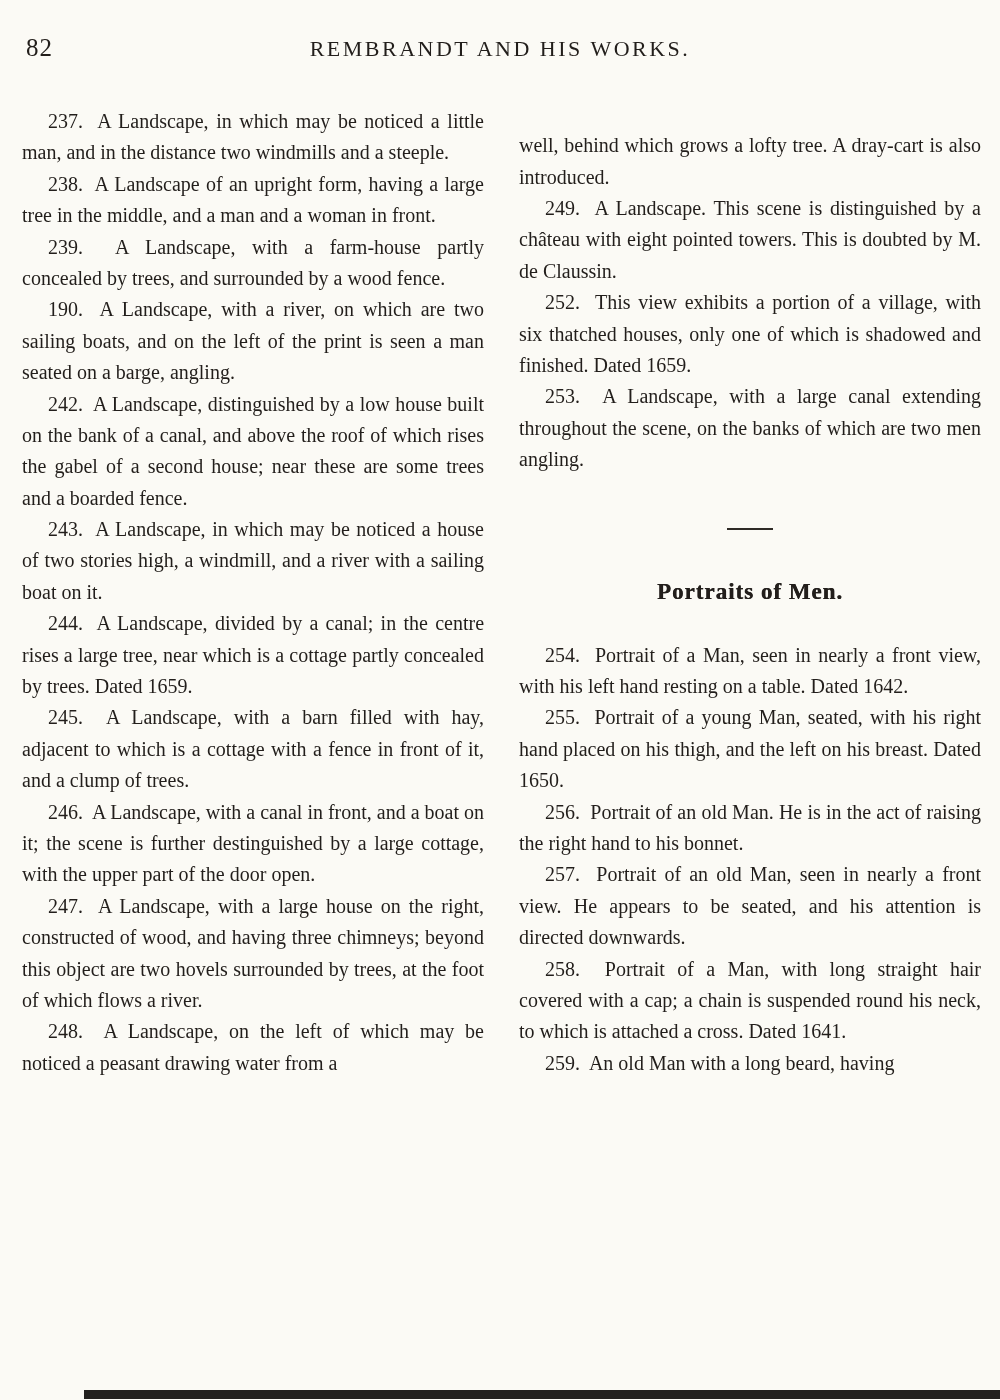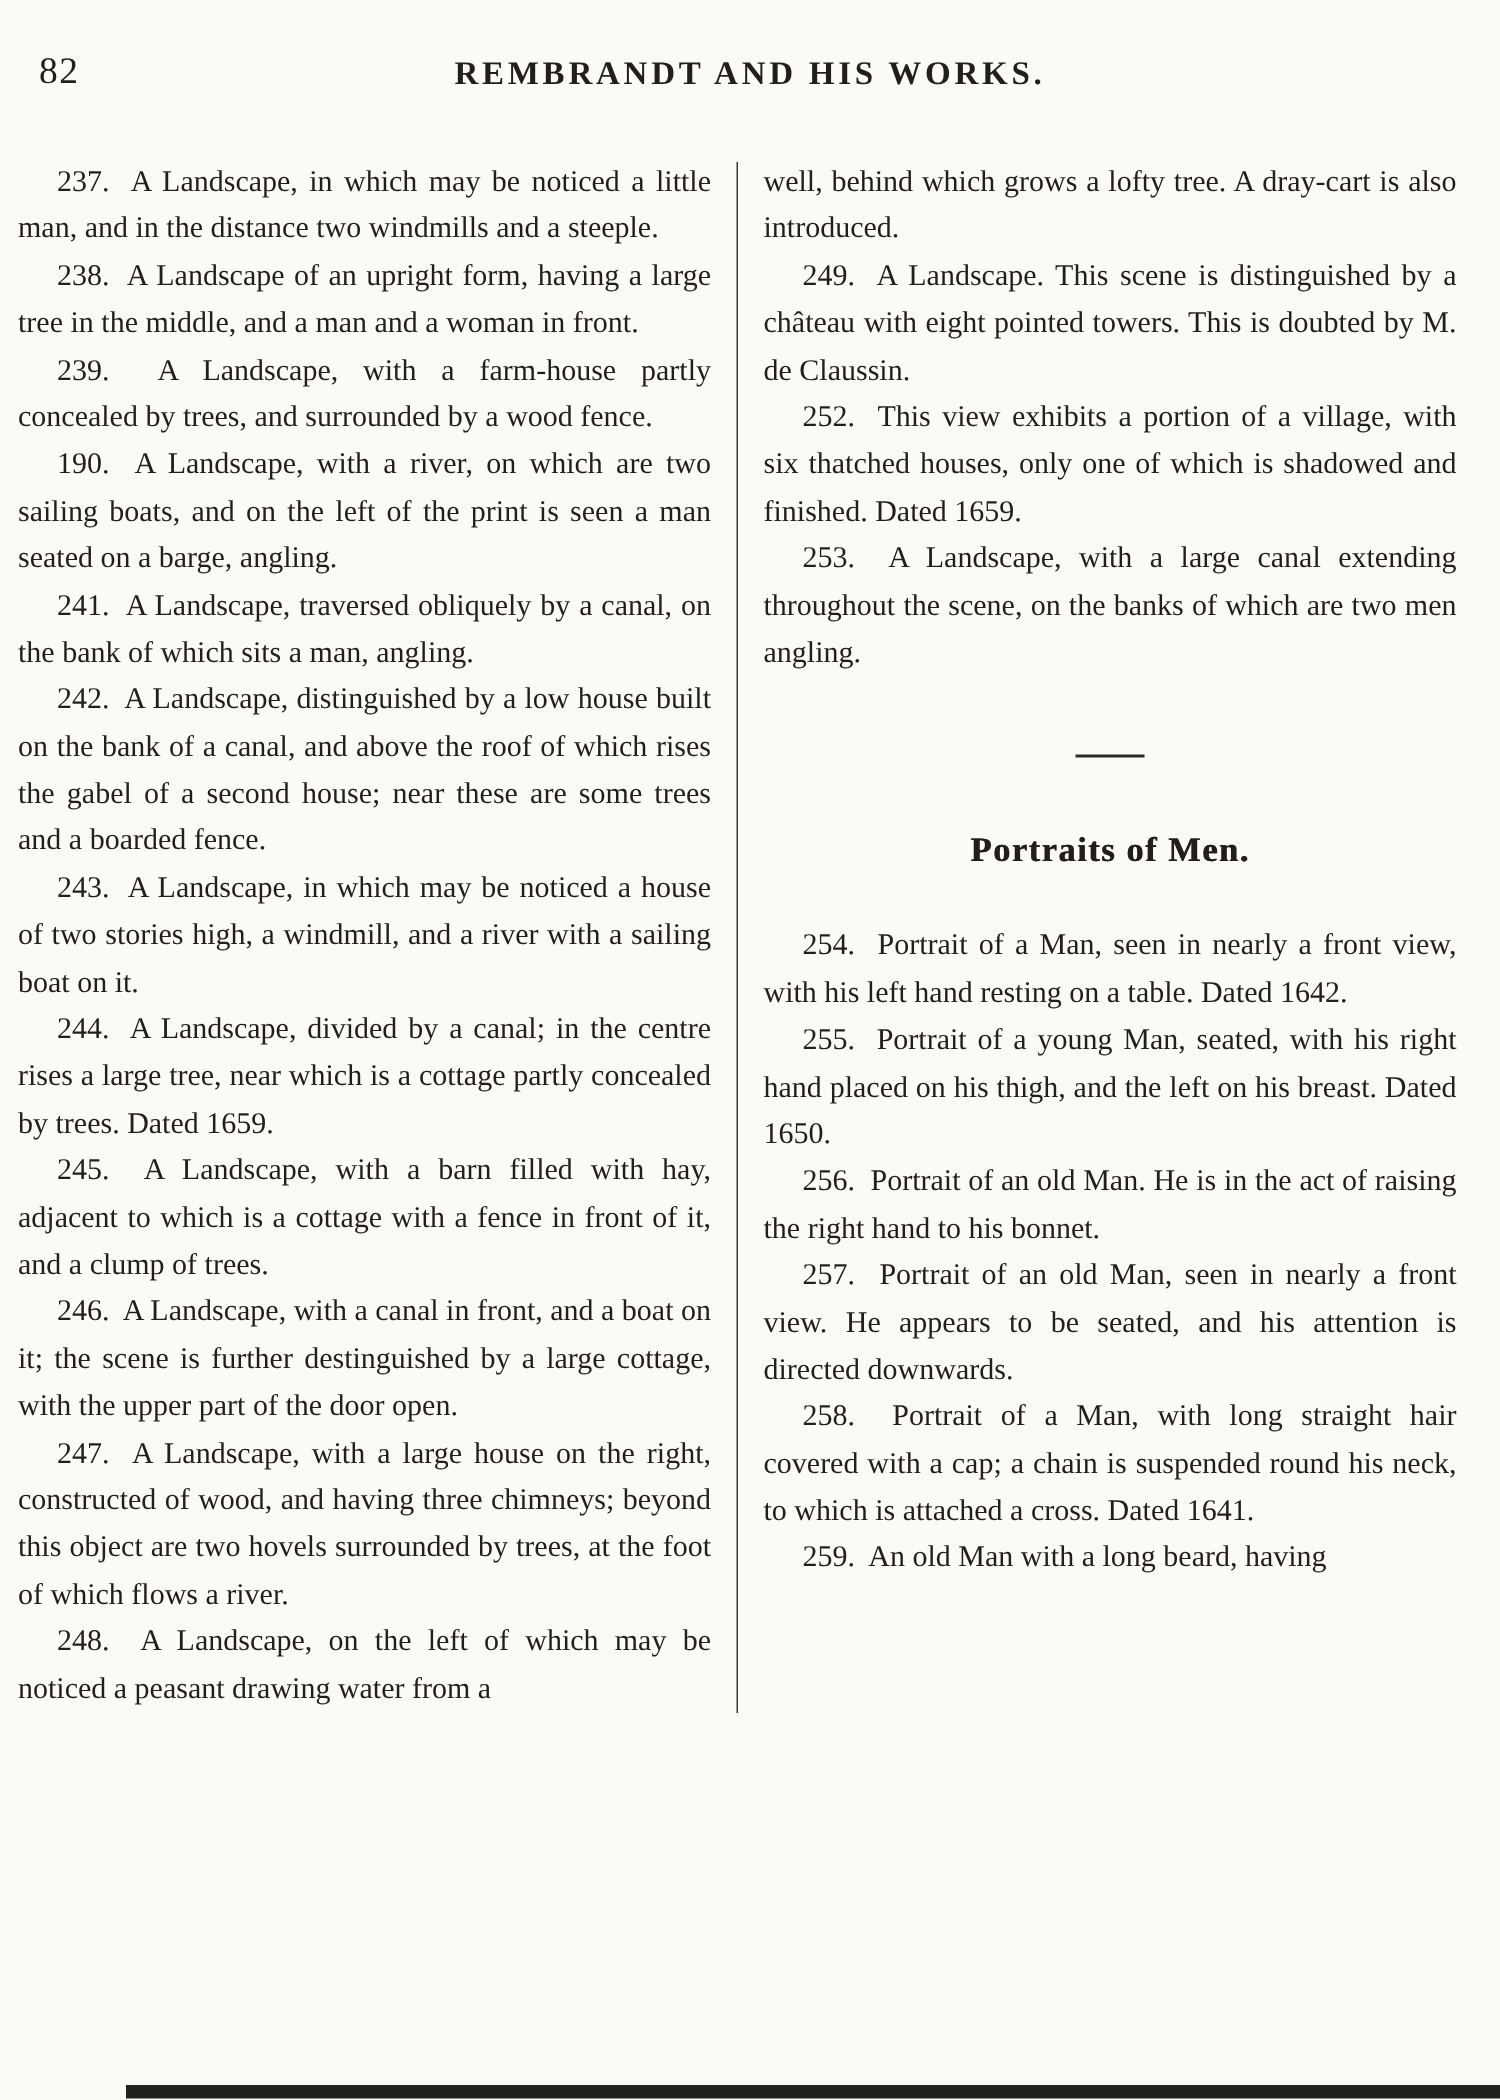--- a/index.html
+++ b/index.html
@@ -13,23 +13,23 @@
     overflow: hidden;
   }
   .page { width: 1000px; height: 1400px; position: relative; }
   .header { position: relative; height: 62px; padding-top: 36px; }
   .page-number {
     position: absolute; left: 26px; top: 34px;
     font-size: 25px; letter-spacing: 1px;
   }
   .running-title {
     display: block; text-align: center;
-    font-size: 22px; font-weight: bold; letter-spacing: 2.5px;
+    font-size: 22px; font-weight: normal; letter-spacing: 2.5px;
   }
-  .columns { display: flex; padding: 8px 0 0 12px; }
+  .columns { display: flex; padding: 8px 0 0 22px; align-items: flex-end; }
   .column {
     width: 462px;
     font-size: 20px;
     line-height: 1.57;
     text-align: justify;
   }
   .col-rule {
     width: 1px;
     background: #3b3733;
     margin: 2px 17px 0 17px;
@@ -69,21 +69,20 @@
     <span class="page-number">82</span>
     <span class="running-title">REMBRANDT AND HIS WORKS.</span>
   </div>
 
   <div class="columns">
     <div class="column" id="left-col">
         <p class="entry"><span class="entry-number">237.  </span>A Landscape, in which may be noticed a little man, and in the distance two windmills and a steeple.</p>
         <p class="entry"><span class="entry-number">238.  </span>A Landscape of an upright form, having a large tree in the middle, and a man and a woman in front.</p>
         <p class="entry"><span class="entry-number">239.  </span>A Landscape, with a farm-house partly concealed by trees, and surrounded by a wood fence.</p>
         <p class="entry"><span class="entry-number">190.  </span>A Landscape, with a river, on which are two sailing boats, and on the left of the print is seen a man seated on a barge, angling.</p>
-        <p class="entry"><span class="entry-number">241.  </span>A Landscape, traversed obliquely by a canal, on the bank of which sits a man, angling.</p>
         <p class="entry"><span class="entry-number">242.  </span>A Landscape, distinguished by a low house built on the bank of a canal, and above the roof of which rises the gabel of a second house; near these are some trees and a boarded fence.</p>
         <p class="entry"><span class="entry-number">243.  </span>A Landscape, in which may be noticed a house of two stories high, a windmill, and a river with a sailing boat on it.</p>
         <p class="entry"><span class="entry-number">244.  </span>A Landscape, divided by a canal; in the centre rises a large tree, near which is a cottage partly concealed by trees. Dated 1659.</p>
         <p class="entry"><span class="entry-number">245.  </span>A Landscape, with a barn filled with hay, adjacent to which is a cottage with a fence in front of it, and a clump of trees.</p>
         <p class="entry"><span class="entry-number">246.  </span>A Landscape, with a canal in front, and a boat on it; the scene is further destinguished by a large cottage, with the upper part of the door open.</p>
         <p class="entry"><span class="entry-number">247.  </span>A Landscape, with a large house on the right, constructed of wood, and having three chimneys; beyond this object are two hovels surrounded by trees, at the foot of which flows a river.</p>
         <p class="entry"><span class="entry-number">248.  </span>A Landscape, on the left of which may be noticed a peasant drawing water from a</p>
       </div>
     <div class="col-rule"></div>
     <div class="column" id="right-col">

